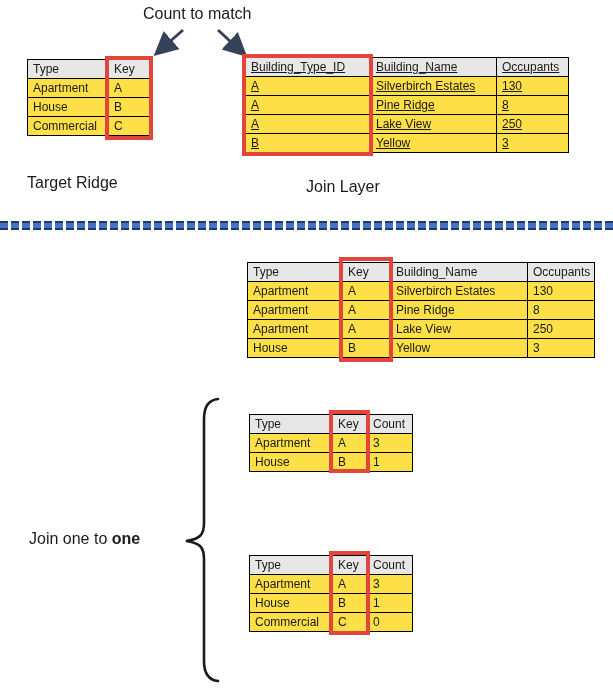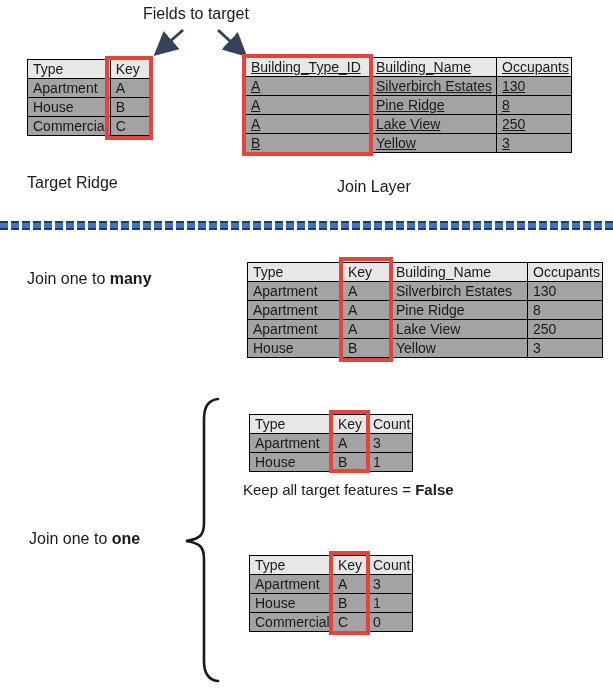--- a/index.html
+++ b/index.html
@@ -11,21 +11,21 @@
     --ink:#1a1a1a;
   }
   html,body{margin:0;padding:0;background:#fff;}
   body{font-family:"Liberation Sans", sans-serif;color:var(--ink);}
   .canvas{position:relative;width:613px;height:689px;background:#fff;overflow:hidden;}
 
   .abs{position:absolute;}
   .lbl{font-size:16px;white-space:nowrap;}
   .cap{font-size:15px;white-space:nowrap;}
 
-  table{border-collapse:collapse;table-layout:fixed;font-size:14px;background:#a3a3a3;}
+  table{border-collapse:collapse;table-layout:fixed;font-size:12px;background:#fde047;}
   th,td{border:1px solid #000;height:18px;line-height:18px;padding:0 2px 0 5px;
         text-align:left;font-weight:normal;white-space:nowrap;overflow:hidden;}
   th{background:var(--header_gray);}
 
   .tbl-wrap{position:absolute;}
   .red-box{position:absolute;border:4px solid var(--highlight_red);
            box-sizing:border-box;pointer-events:none;background:transparent;}
 
   .divider{position:absolute;left:0;top:221;width:613px;height:9px;
            display:flex;gap:3px;overflow:hidden;}
@@ -33,21 +33,21 @@
         border-top:2px solid var(--divider_dark);
         border-bottom:2px solid var(--divider_dark);box-sizing:border-box;}
 
   svg{display:block;}
 </style>
 </head>
 <body>
 
 <div class="canvas">
 
-  <div class="abs lbl" style="left:143px;top:5px;">Fields to target</div>
+  <div class="abs lbl" style="left:143px;top:5px;">Count to match</div>
 
   <svg class="abs" style="left:140px;top:27px;" width="120" height="34" viewBox="0 0 120 34">
     <defs>
       <marker id="ah" markerWidth="9" markerHeight="9" refX="6.5" refY="4" orient="auto">
         <path d="M0,0 L8,4 L0,8 Z" fill="#34435a"></path>
       </marker>
     </defs>
     <line x1="43" y1="3" x2="17" y2="26" stroke="#34435a" stroke-width="3" marker-end="url(#ah)"></line>
     <line x1="78" y1="3" x2="104" y2="27" stroke="#34435a" stroke-width="3" marker-end="url(#ah)"></line>
   </svg>
@@ -116,21 +116,21 @@
             <td>B</td>
             <td>Yellow</td>
             <td>3</td>
           </tr>
         </tbody>
       </table>
     <div class="red-box" style="left:-3px;top:-3px;width:131px;height:102px;"></div>
   </div>
 
   <div class="abs lbl" style="left:27px;top:174px;">Target Ridge</div>
-  <div class="abs lbl" style="left:306px;top:178px;margin-left:31px;">Join Layer</div>
+  <div class="abs lbl" style="left:306px;top:178px;">Join Layer</div>
 
   <div class="divider" style="top:221px;">
       <span class="dash"></span>
       <span class="dash"></span>
       <span class="dash"></span>
       <span class="dash"></span>
       <span class="dash"></span>
       <span class="dash"></span>
       <span class="dash"></span>
       <span class="dash"></span>
@@ -177,23 +177,20 @@
       <span class="dash"></span>
       <span class="dash"></span>
       <span class="dash"></span>
       <span class="dash"></span>
       <span class="dash"></span>
       <span class="dash"></span>
       <span class="dash"></span>
       <span class="dash"></span>
     </div>
 
-  <div class="abs lbl" style="left:27px;top:270px;">
-    <span>Join one to </span><b>many</b>
-  </div>
 
   <div class="tbl-wrap" style="left:247px;top:262px;">
     <table>
         <colgroup>
           <col style="width: 95px;">
           <col style="width: 48px;">
           <col style="width: 137px;">
           <col style="width: 67px;">
         </colgroup>
         <thead>
@@ -265,23 +262,20 @@
           </tr>
           <tr>
             <td>House</td>
             <td>B</td>
             <td>1</td>
           </tr>
         </tbody>
       </table>
     <div class="red-box" style="left:80px;top:-4px;width:41px;height:63px;"></div>
   </div>
-  <div class="abs cap" style="left:243px;top:481px;">
-    <span>Keep all target features = </span><b>False</b>
-  </div>
 
   <div class="tbl-wrap" style="left:249px;top:555px;">
     <table>
         <colgroup>
           <col style="width: 83px;">
           <col style="width: 35px;">
           <col style="width: 45px;">
         </colgroup>
         <thead>
           <tr>

